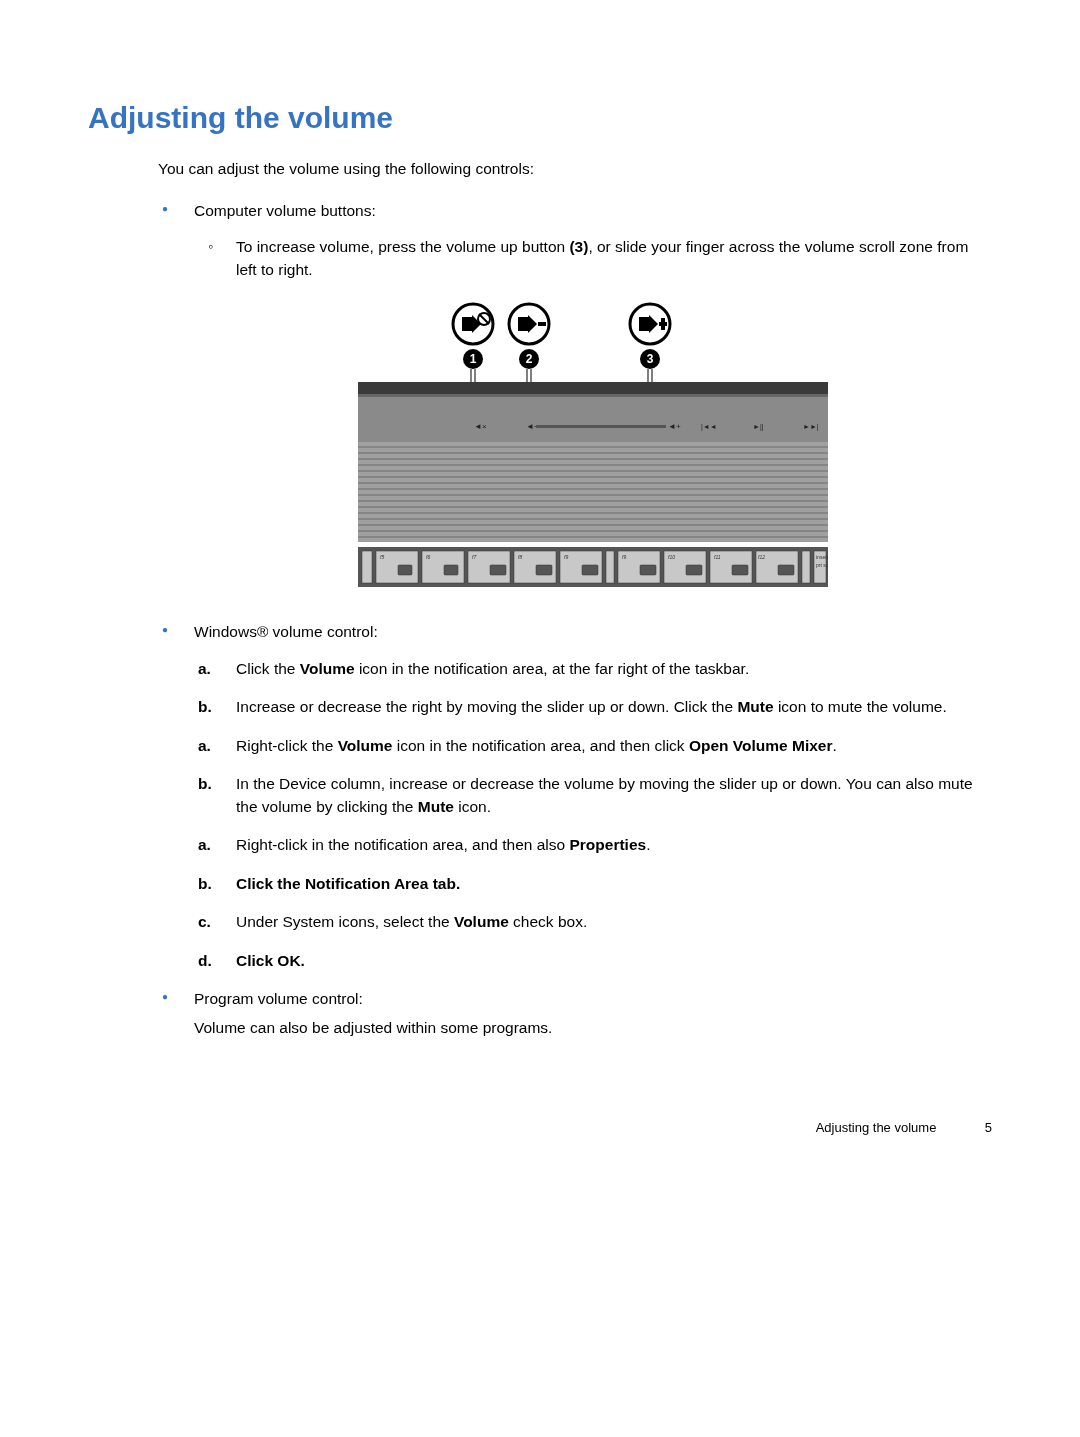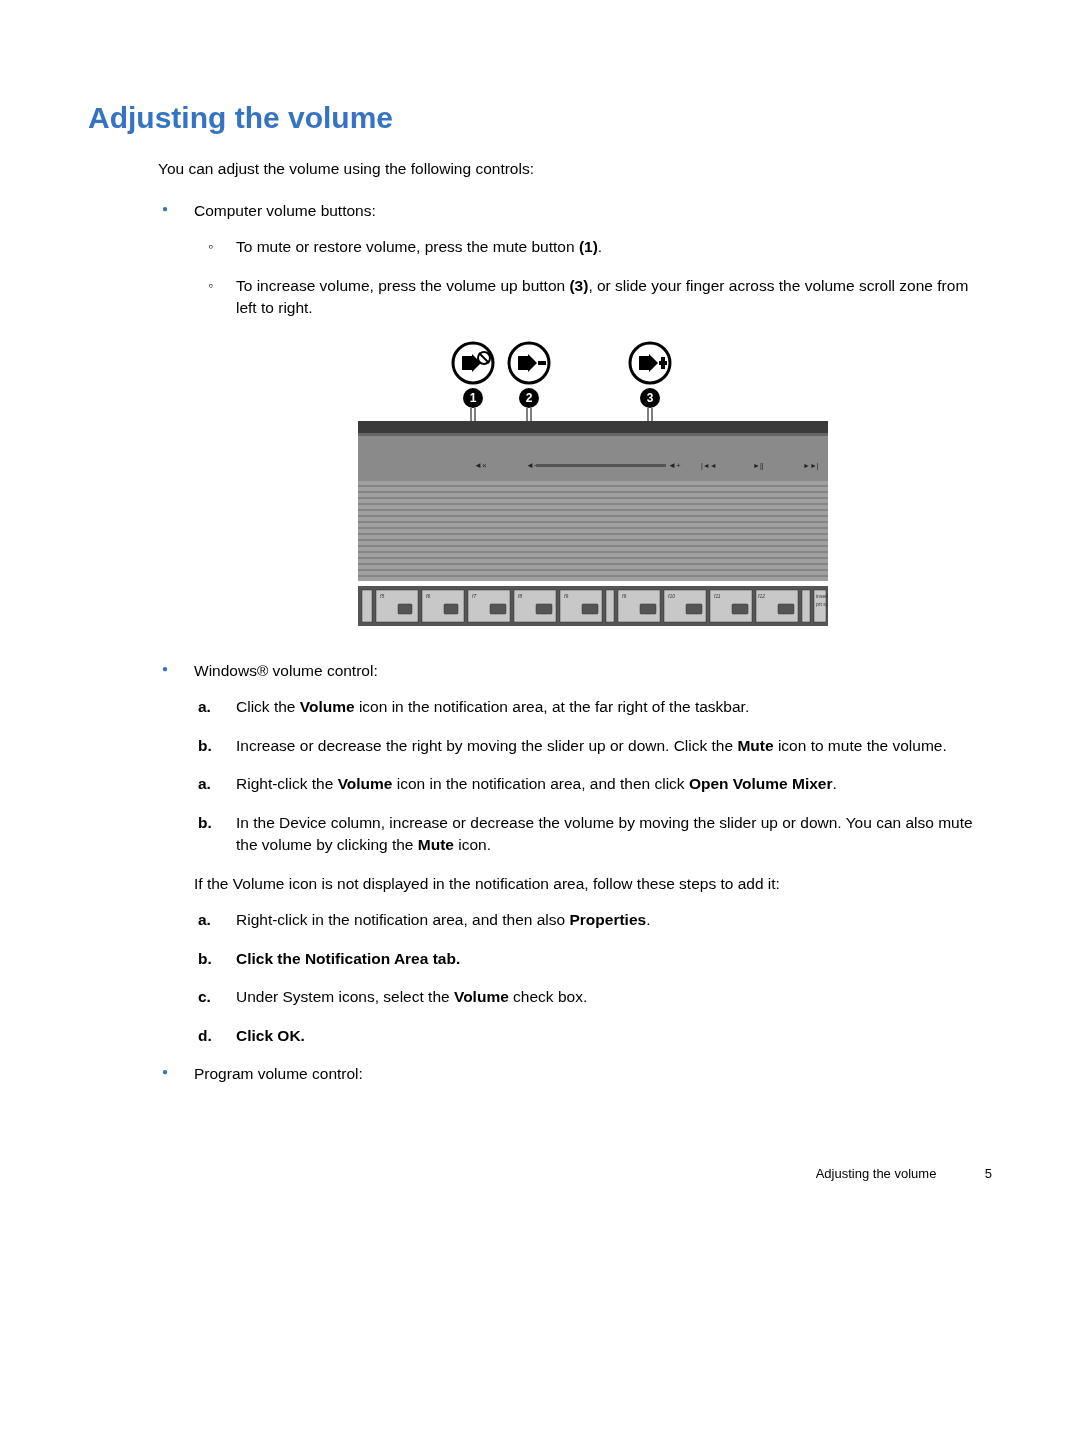--- a/index.html
+++ b/index.html
@@ -98,23 +98,20 @@
 <body>
 
 <h1 class="title">Adjusting the volume</h1>
 
 <div class="intro">You can adjust the volume using the following controls:</div>
 
 <ul class="bullets">
   <li>
     <span>Computer volume buttons:</span>
     <ul class="circ">
-      <li>
-        <span>To mute or restore volume, press the mute button </span><b>(1)</b><span>.</span>
-      </li>
       <li>
         <span>To increase volume, press the volume up button </span><b>(3)</b><span>, or slide your finger across the volume scroll zone from left to right.</span>
       </li>
     </ul>
 
     
     <svg class="figure" viewBox="0 0 470 300" xmlns="http://www.w3.org/2000/svg">
 
       <g>
         <circle cx="115" cy="27" r="20" fill="#fff" stroke="#000" stroke-width="3"></circle>
@@ -240,38 +237,38 @@
       </li>
     </ol>
     <ol class="alpha">
       <li><span class="marker">a.</span>
         <span>Right-click the </span><b>Volume</b><span> icon in the notification area, and then click </span><b>Open Volume Mixer</b><span>.</span>
       </li>
       <li><span class="marker">b.</span>
         <span>In the Device column, increase or decrease the volume by moving the slider up or down. You can also mute the volume by clicking the </span><b>Mute</b><span> icon.</span>
       </li>
     </ol>
-    <div class="para">If the Volume icon is not displayed in the notification area, follow these steps to add it:</div>
     <ol class="alpha">
       <li><span class="marker">a.</span>
         <span>Right-click in the notification area, and then also </span><b>Properties</b><span>.</span>
       </li>
       <li><span class="marker">b.</span>
         <b><span>Click the </span></b><b>Notification Area</b><b><span> tab.</span></b>
       </li>
       <li><span class="marker">c.</span>
         <span>Under System icons, select the </span><b>Volume</b><span> check box.</span>
       </li>
       <li><span class="marker">d.</span>
         <b><span>Click </span></b><b>OK</b><b><span>.</span></b>
       </li>
     </ol>
   </li>
 
   <li>
     <span>Program volume control:</span>
+    <div class="para">Volume can also be adjusted within some programs.</div>
   </li>
 </ul>
 
 <div class="footer-wrap">
   <span>Adjusting the volume</span>
   <span class="pagenum">5</span>
 </div>
 
 </body></html>

